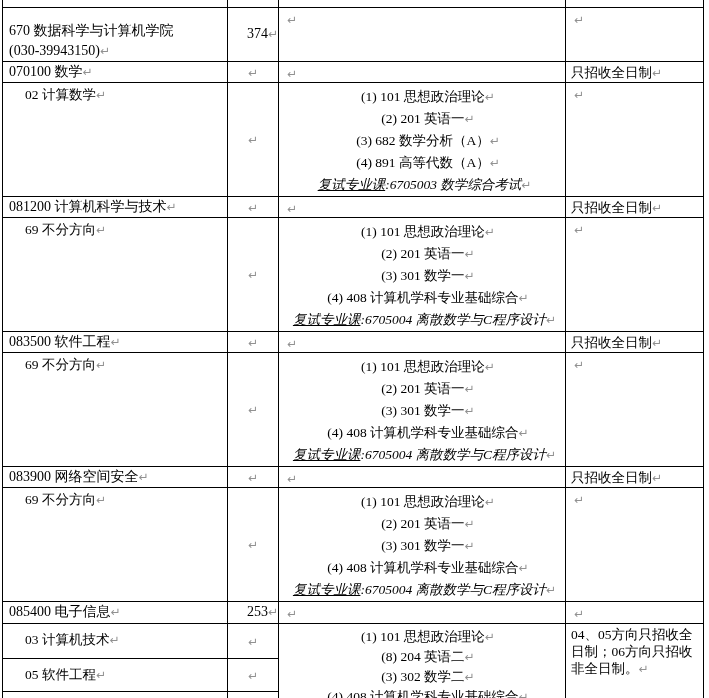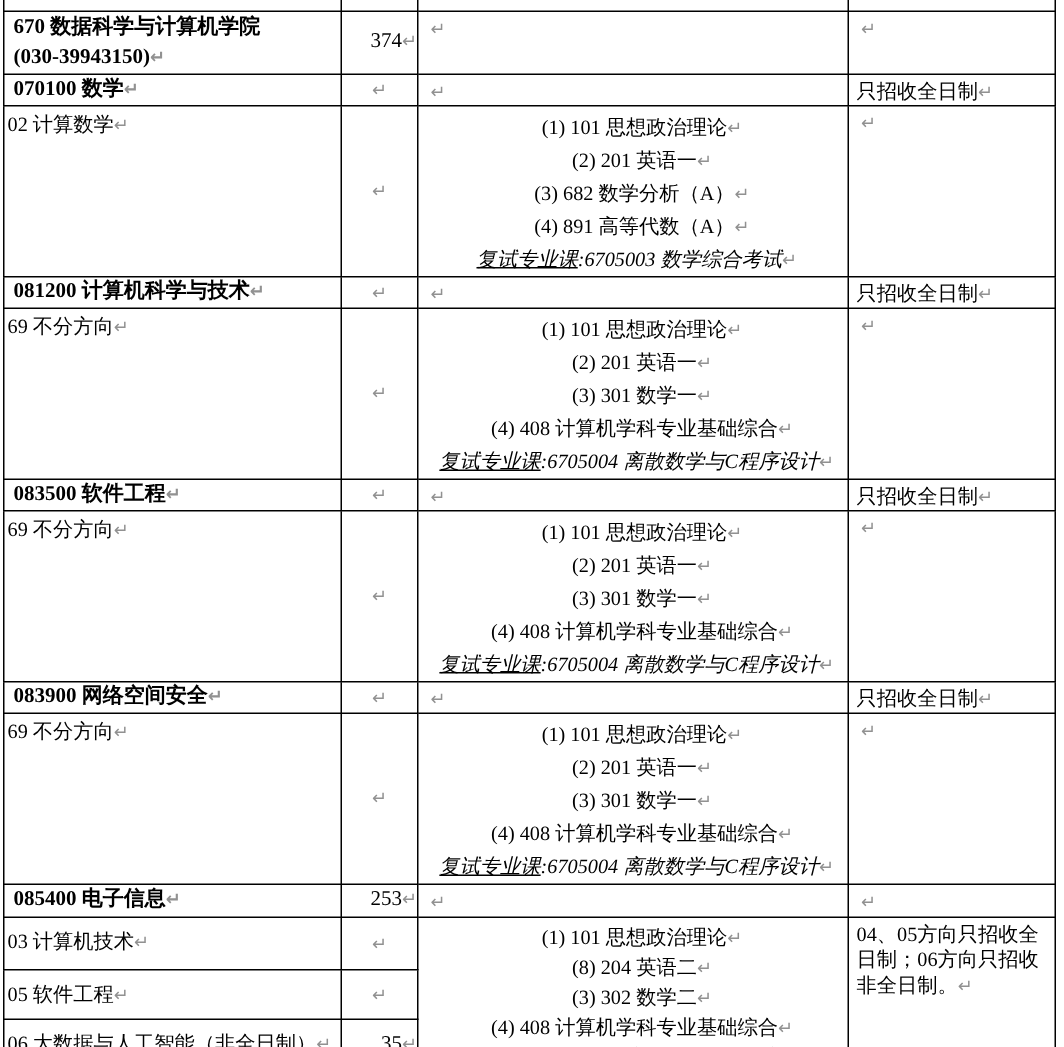--- a/index.html
+++ b/index.html
@@ -13,23 +13,23 @@
     border-collapse:collapse; table-layout:fixed; width:701px;
   }
   td { border:1px solid #000; padding:0; vertical-align:top; overflow:hidden; }
   tr.partial-top td { border-top:none; }
 
   .pilcrow {
     color:#919191; font-family:"DejaVu Sans",sans-serif;
     font-size:12px; line-height:1;
   }
 
-  .cell-dept { font-weight:bold; font-size:14px; line-height:20px; padding:1px 4px 0 6px; }
-  .cell-major { font-weight:bold; font-size:14px; line-height:19px; padding:0 4px 0 6px; white-space:nowrap; }
-  .cell-dir  { font-size:13.5px; line-height:19px; padding:2px 4px 0 2px; white-space:nowrap; }
+  .cell-dept { font-weight:normal; font-size:14px; line-height:20px; padding:13px 4px 0 6px; }
+  .cell-major { font-weight:normal; font-size:14px; line-height:19px; padding:0 4px 0 6px; white-space:nowrap; }
+  .cell-dir  { font-size:13.5px; line-height:19px; padding:2px 4px 0 22px; white-space:nowrap; }
 
   .cell-count { text-align:right; vertical-align:middle; font-size:14px; line-height:16px; }
   .cell-mark  { padding:2px 0 0 8px; }
   .cell-mark-mid { text-align:center; vertical-align:middle; }
 
   .cell-exam { font-size:13.5px; padding-top:3px;text-align:center; }
   .exam-line   { height:22px; line-height:22px; padding-left:12px; white-space:nowrap; }
   .retest-line { height:22px; line-height:22px; padding-left:5px;  white-space:nowrap;font-style:italic; }
   .cell-exam.tight .exam-line,
   .cell-exam.tight .retest-line { height:20px; line-height:20px; }

